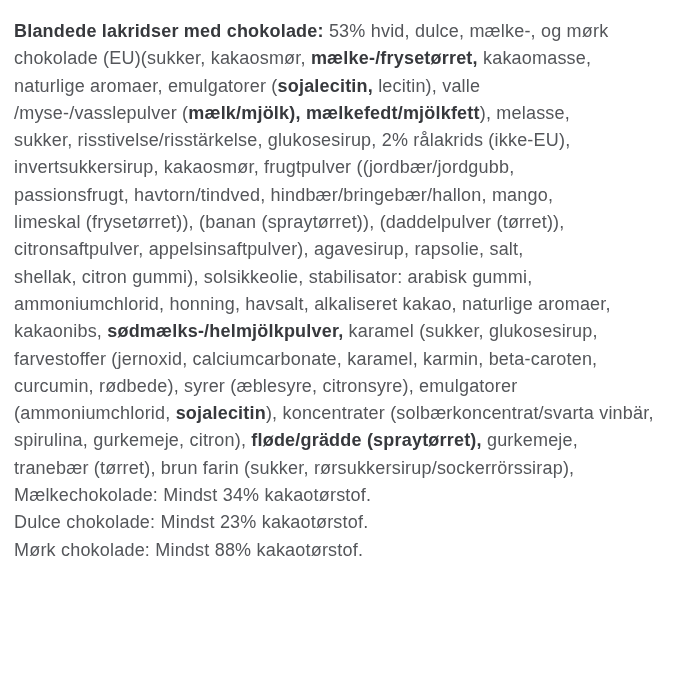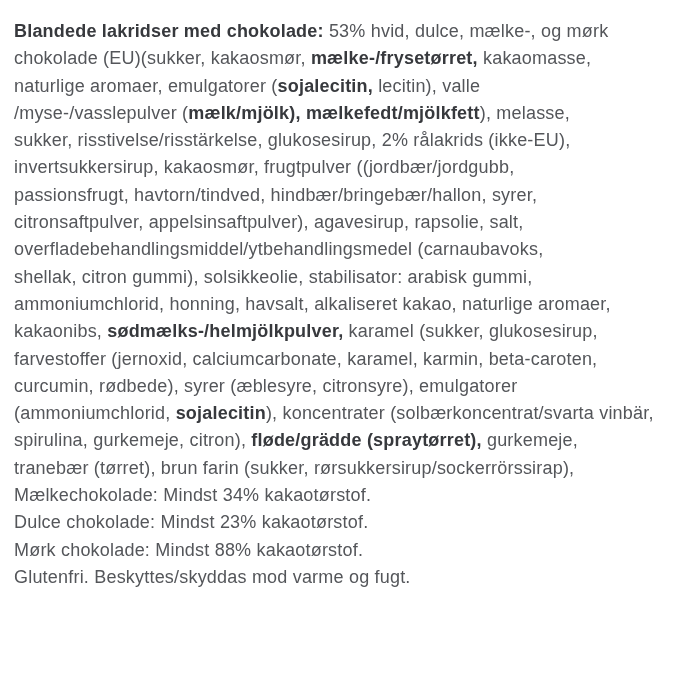--- a/index.html
+++ b/index.html
@@ -35,29 +35,28 @@
 <body>
 
 <div class="page">
   <div class="ingredient-text" id="ingredient-text">
       <div class="line"><b>Blandede lakridser med chokolade:</b><span> 53% hvid, dulce, mælke-, og mørk</span></div>
       <div class="line"><span>chokolade (EU)(sukker, kakaosmør, </span><b>mælke-/frysetørret,</b><span> kakaomasse,</span></div>
       <div class="line"><span>naturlige aromaer, emulgatorer (</span><b>sojalecitin,</b><span> lecitin), valle</span></div>
       <div class="line"><span>/myse-/vasslepulver (</span><b>mælk/mjölk), mælkefedt/mjölkfett</b><span>), melasse,</span></div>
       <div class="line"><span>sukker, risstivelse/risstärkelse, glukosesirup, 2% rålakrids (ikke-EU),</span></div>
       <div class="line"><span>invertsukkersirup, kakaosmør, frugtpulver ((jordbær/jordgubb,</span></div>
-      <div class="line"><span>passionsfrugt, havtorn/tindved, hindbær/bringebær/hallon, syrer,</span></div>
+      <div class="line"><span>passionsfrugt, havtorn/tindved, hindbær/bringebær/hallon, mango,</span></div>
+      <div class="line"><span>limeskal (frysetørret)), (banan (spraytørret)), (daddelpulver (tørret)),</span></div>
       <div class="line"><span>citronsaftpulver, appelsinsaftpulver), agavesirup, rapsolie, salt,</span></div>
-      <div class="line"><span>overfladebehandlingsmiddel/ytbehandlingsmedel (carnaubavoks,</span></div>
       <div class="line"><span>shellak, citron gummi), solsikkeolie, stabilisator: arabisk gummi,</span></div>
       <div class="line"><span>ammoniumchlorid, honning, havsalt, alkaliseret kakao, naturlige aromaer,</span></div>
       <div class="line"><span>kakaonibs, </span><b>sødmælks-/helmjölkpulver,</b><span> karamel (sukker, glukosesirup,</span></div>
       <div class="line"><span>farvestoffer (jernoxid, calciumcarbonate, karamel, karmin, beta-caroten,</span></div>
       <div class="line"><span>curcumin, rødbede), syrer (æblesyre, citronsyre), emulgatorer</span></div>
       <div class="line"><span>(ammoniumchlorid, </span><b>sojalecitin</b><span>), koncentrater (solbærkoncentrat/svarta vinbär,</span></div>
       <div class="line"><span>spirulina, gurkemeje, citron), </span><b>fløde/grädde (spraytørret),</b><span> gurkemeje,</span></div>
       <div class="line"><span>tranebær (tørret), brun farin (sukker, rørsukkersirup/sockerrörssirap),</span></div>
       <div class="line"><span>Mælkechokolade: Mindst 34% kakaotørstof.</span></div>
       <div class="line"><span>Dulce chokolade: Mindst 23% kakaotørstof.</span></div>
       <div class="line"><span>Mørk chokolade: Mindst 88% kakaotørstof.</span></div>
-      <div class="line"><span>Glutenfri. Beskyttes/skyddas mod varme og fugt.</span></div>
     </div>
 </div>
 
 </body></html>

